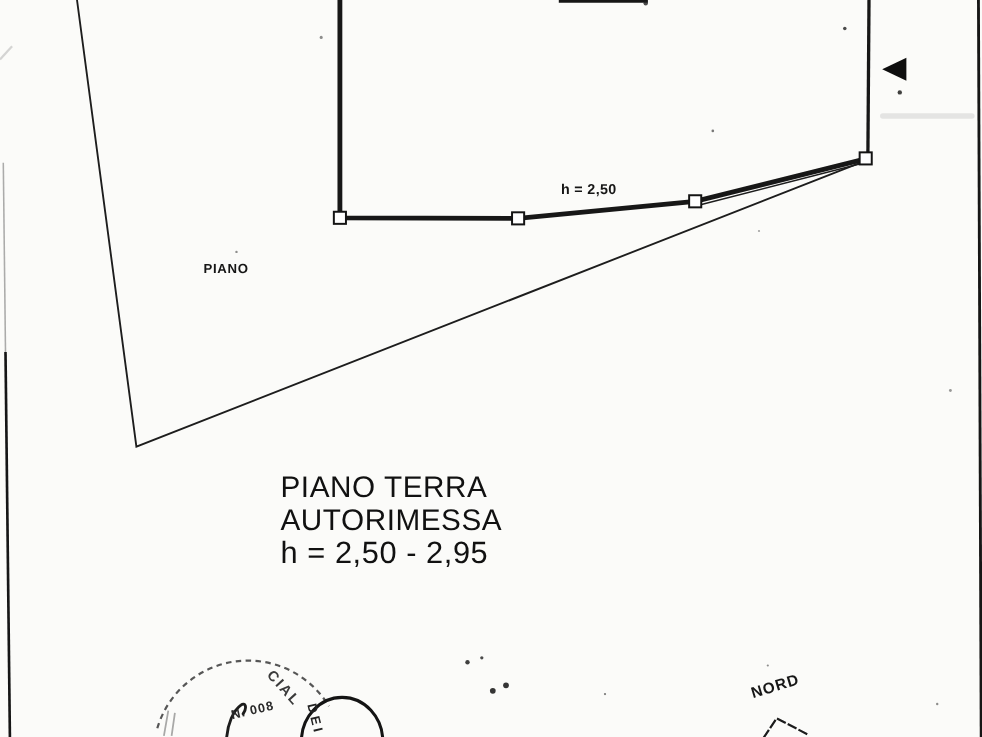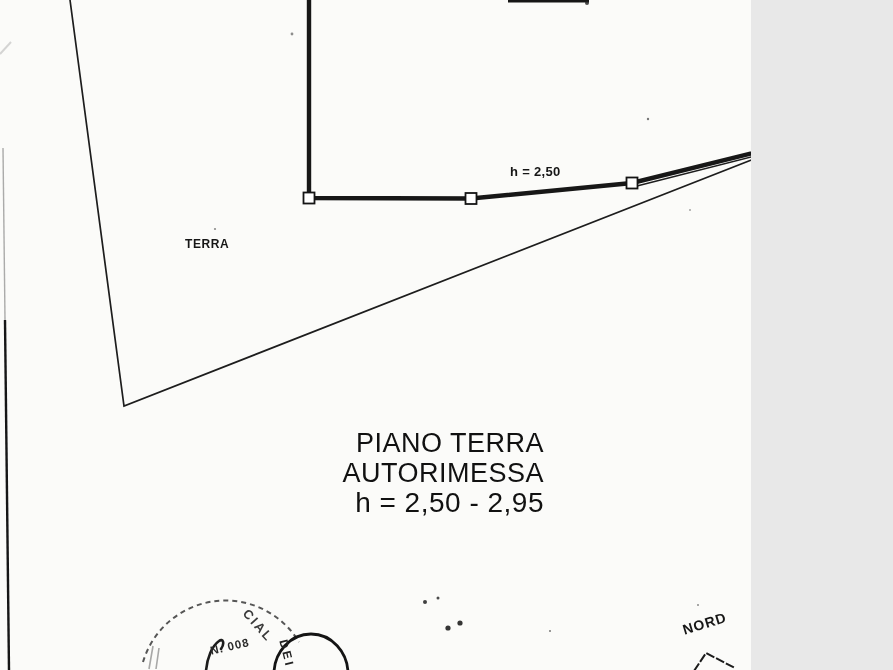--- a/index.html
+++ b/index.html
@@ -6,21 +6,21 @@
     --ink:#1a1a1a;
     --paper:#fbfbf9;
   }
   *{margin:0;padding:0;box-sizing:border-box;}
   body{
     background:#e8e8e8;
     font-family:"Liberation Sans", sans-serif;
   }
   .page{
     position:relative;
-    width:751px;
+    width:893px;
     height:670px;
     background:var(--paper);
     overflow:hidden;
     color:var(--ink);
   }
   .plan-svg{
     position:absolute;
     left:0;top:0;
     width:893px;height:670px;
   }
@@ -36,23 +36,23 @@
     letter-spacing:.3px;
   }
   .lbl-corte{
     left:185px;top:237px;
     font-size:12px;
     font-weight:700;
     letter-spacing:.6px;
   }
   .title-block{
     position:absolute;
-    left:244px;top:428px;
+    left:255px;top:428px;
     width:300px;
-    text-align:right;
+    text-align:left;
     color:#111;
   }
   .title-line{
     font-size:27px;
     line-height:30px;
     letter-spacing:.5px;
   }
   .title-line.small{
     font-size:28px;
   }
@@ -144,21 +144,21 @@
       <circle cx="292" cy="34" r="1.4" opacity="0.5"></circle>
       <circle cx="215" cy="229" r="1.1" opacity="0.5"></circle>
       <circle cx="698" cy="605" r="1" opacity="0.5"></circle>
       <circle cx="852" cy="640" r="1.1" opacity="0.5"></circle>
       <circle cx="864" cy="355" r="1.3" opacity="0.45"></circle>
       <circle cx="690" cy="210" r="1" opacity="0.4"></circle>
     </g>
   </svg>
 
   <div class="lbl lbl-h250">h = 2,50</div>
-  <div class="lbl lbl-corte">TERRA</div>
+  <div class="lbl lbl-corte">PIANO</div>
 
   <div class="title-block">
     <div class="title-line">PIANO TERRA</div>
     <div class="title-line">AUTORIMESSA</div>
     <div class="title-line small">h = 2,50 - 2,95</div>
   </div>
 
   <div class="lbl lbl-nord">NORD</div>
 
   <div class="stamp-txt stamp-arc-txt">CIAL</div>

